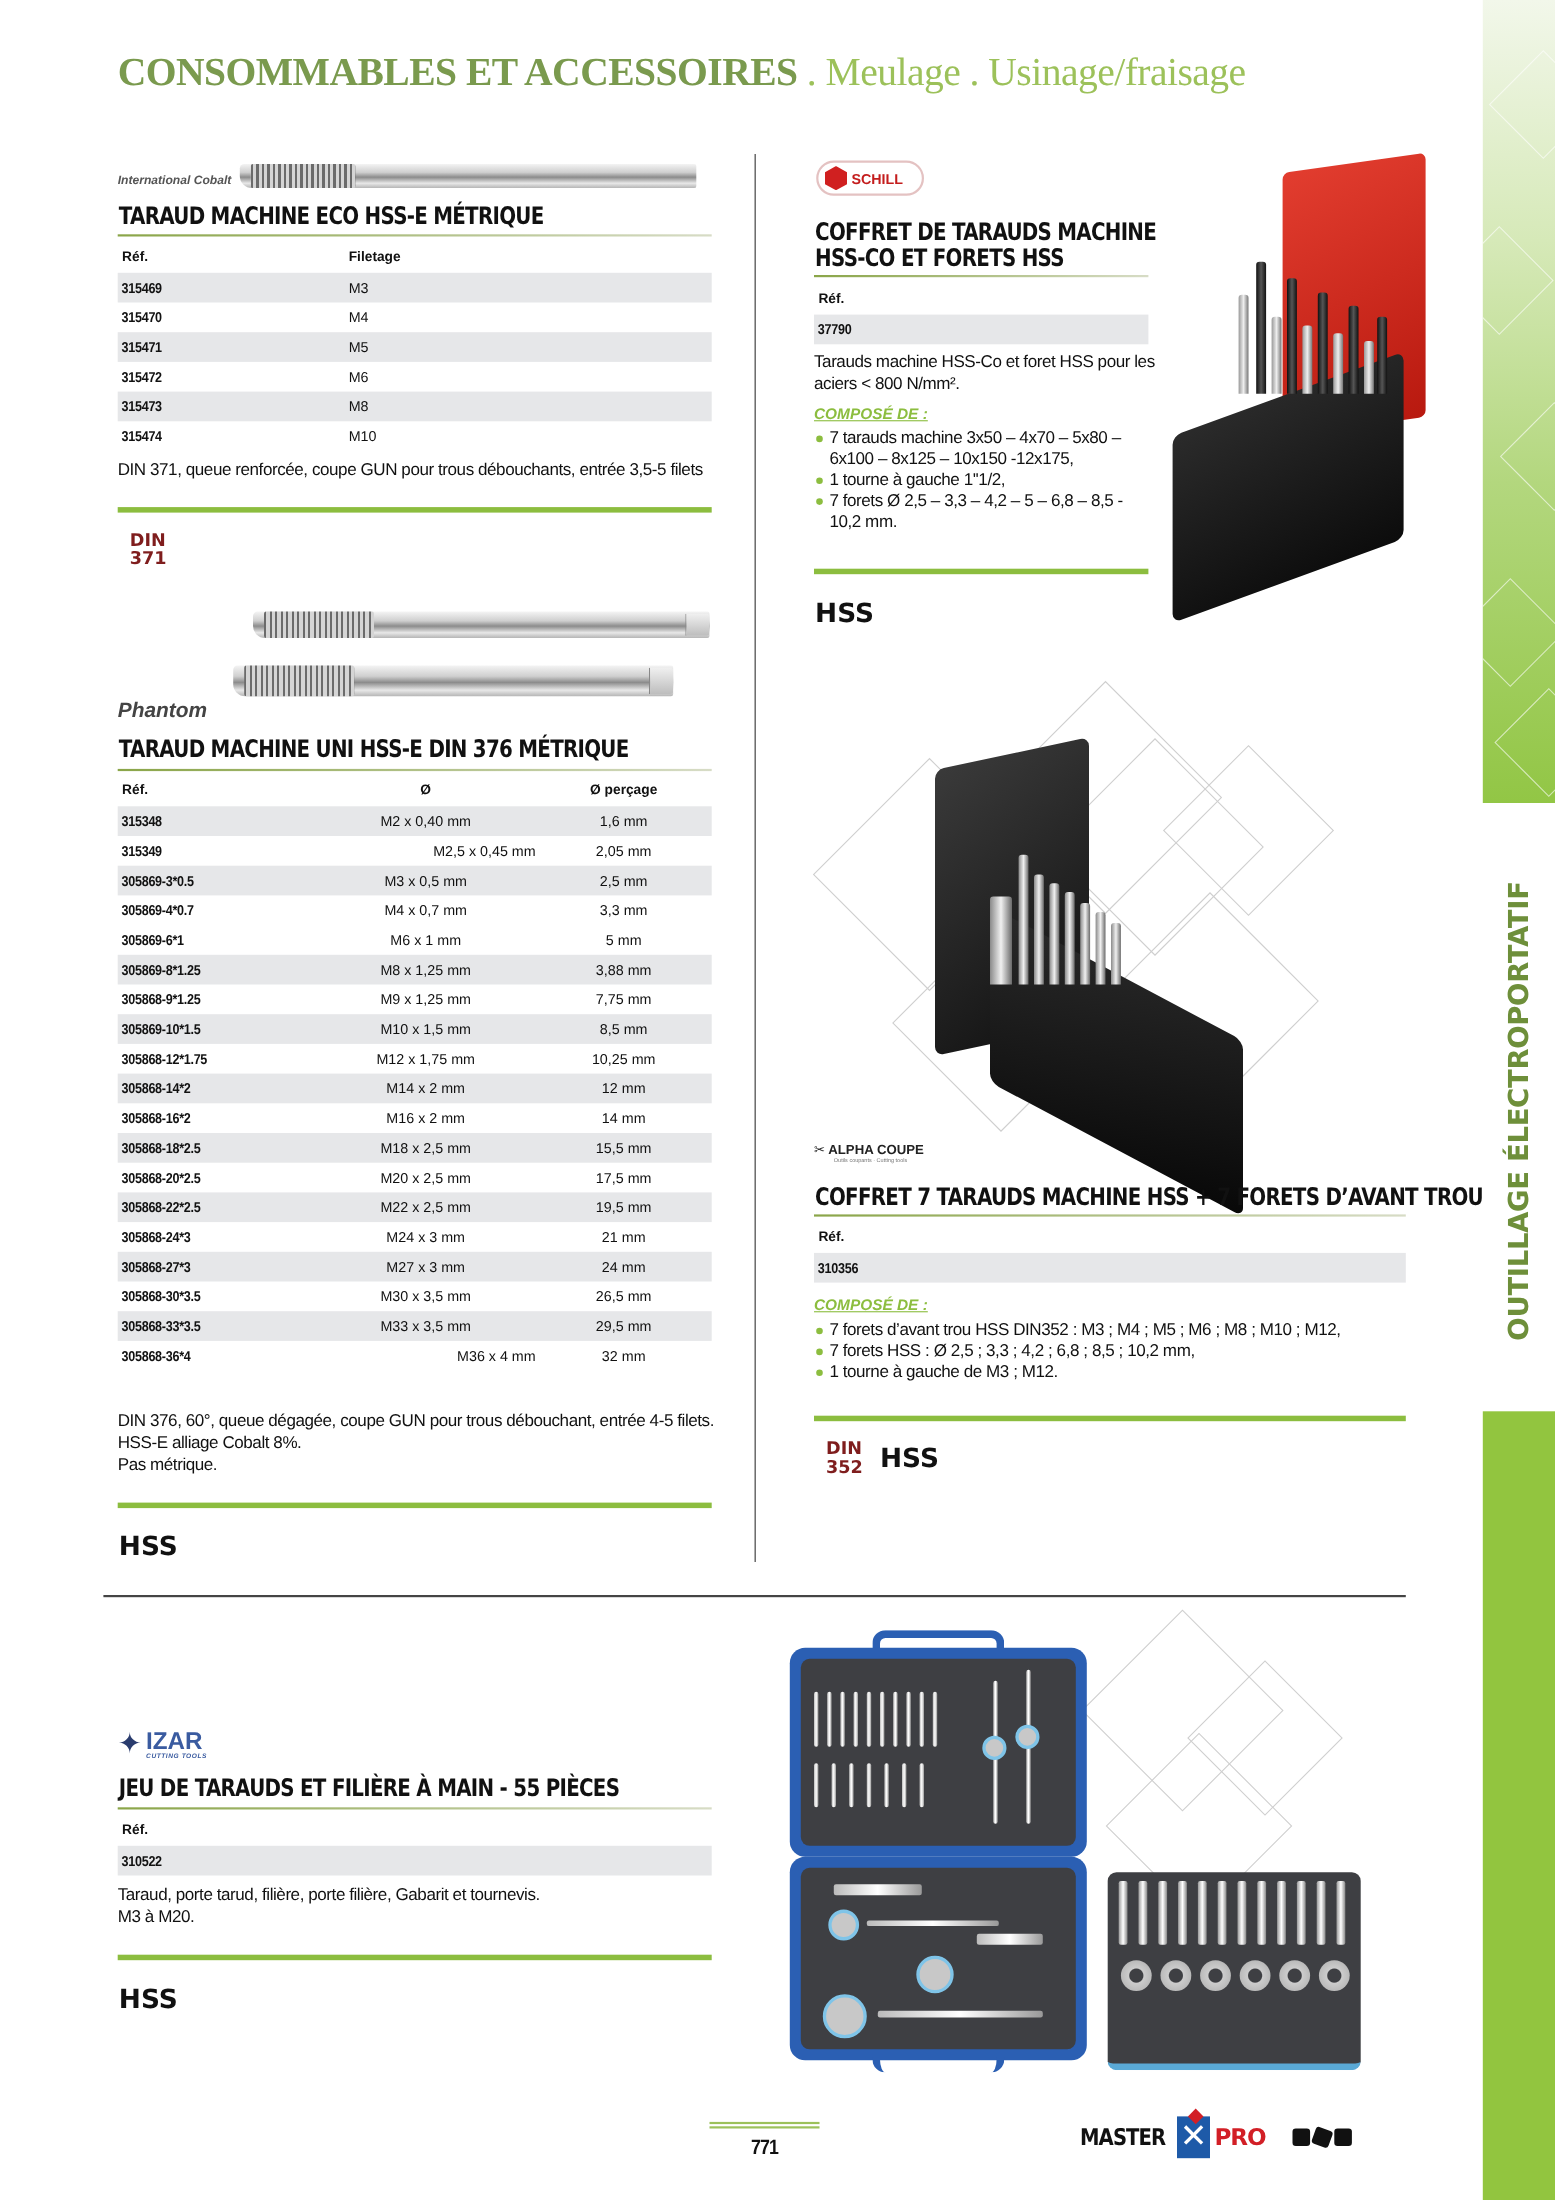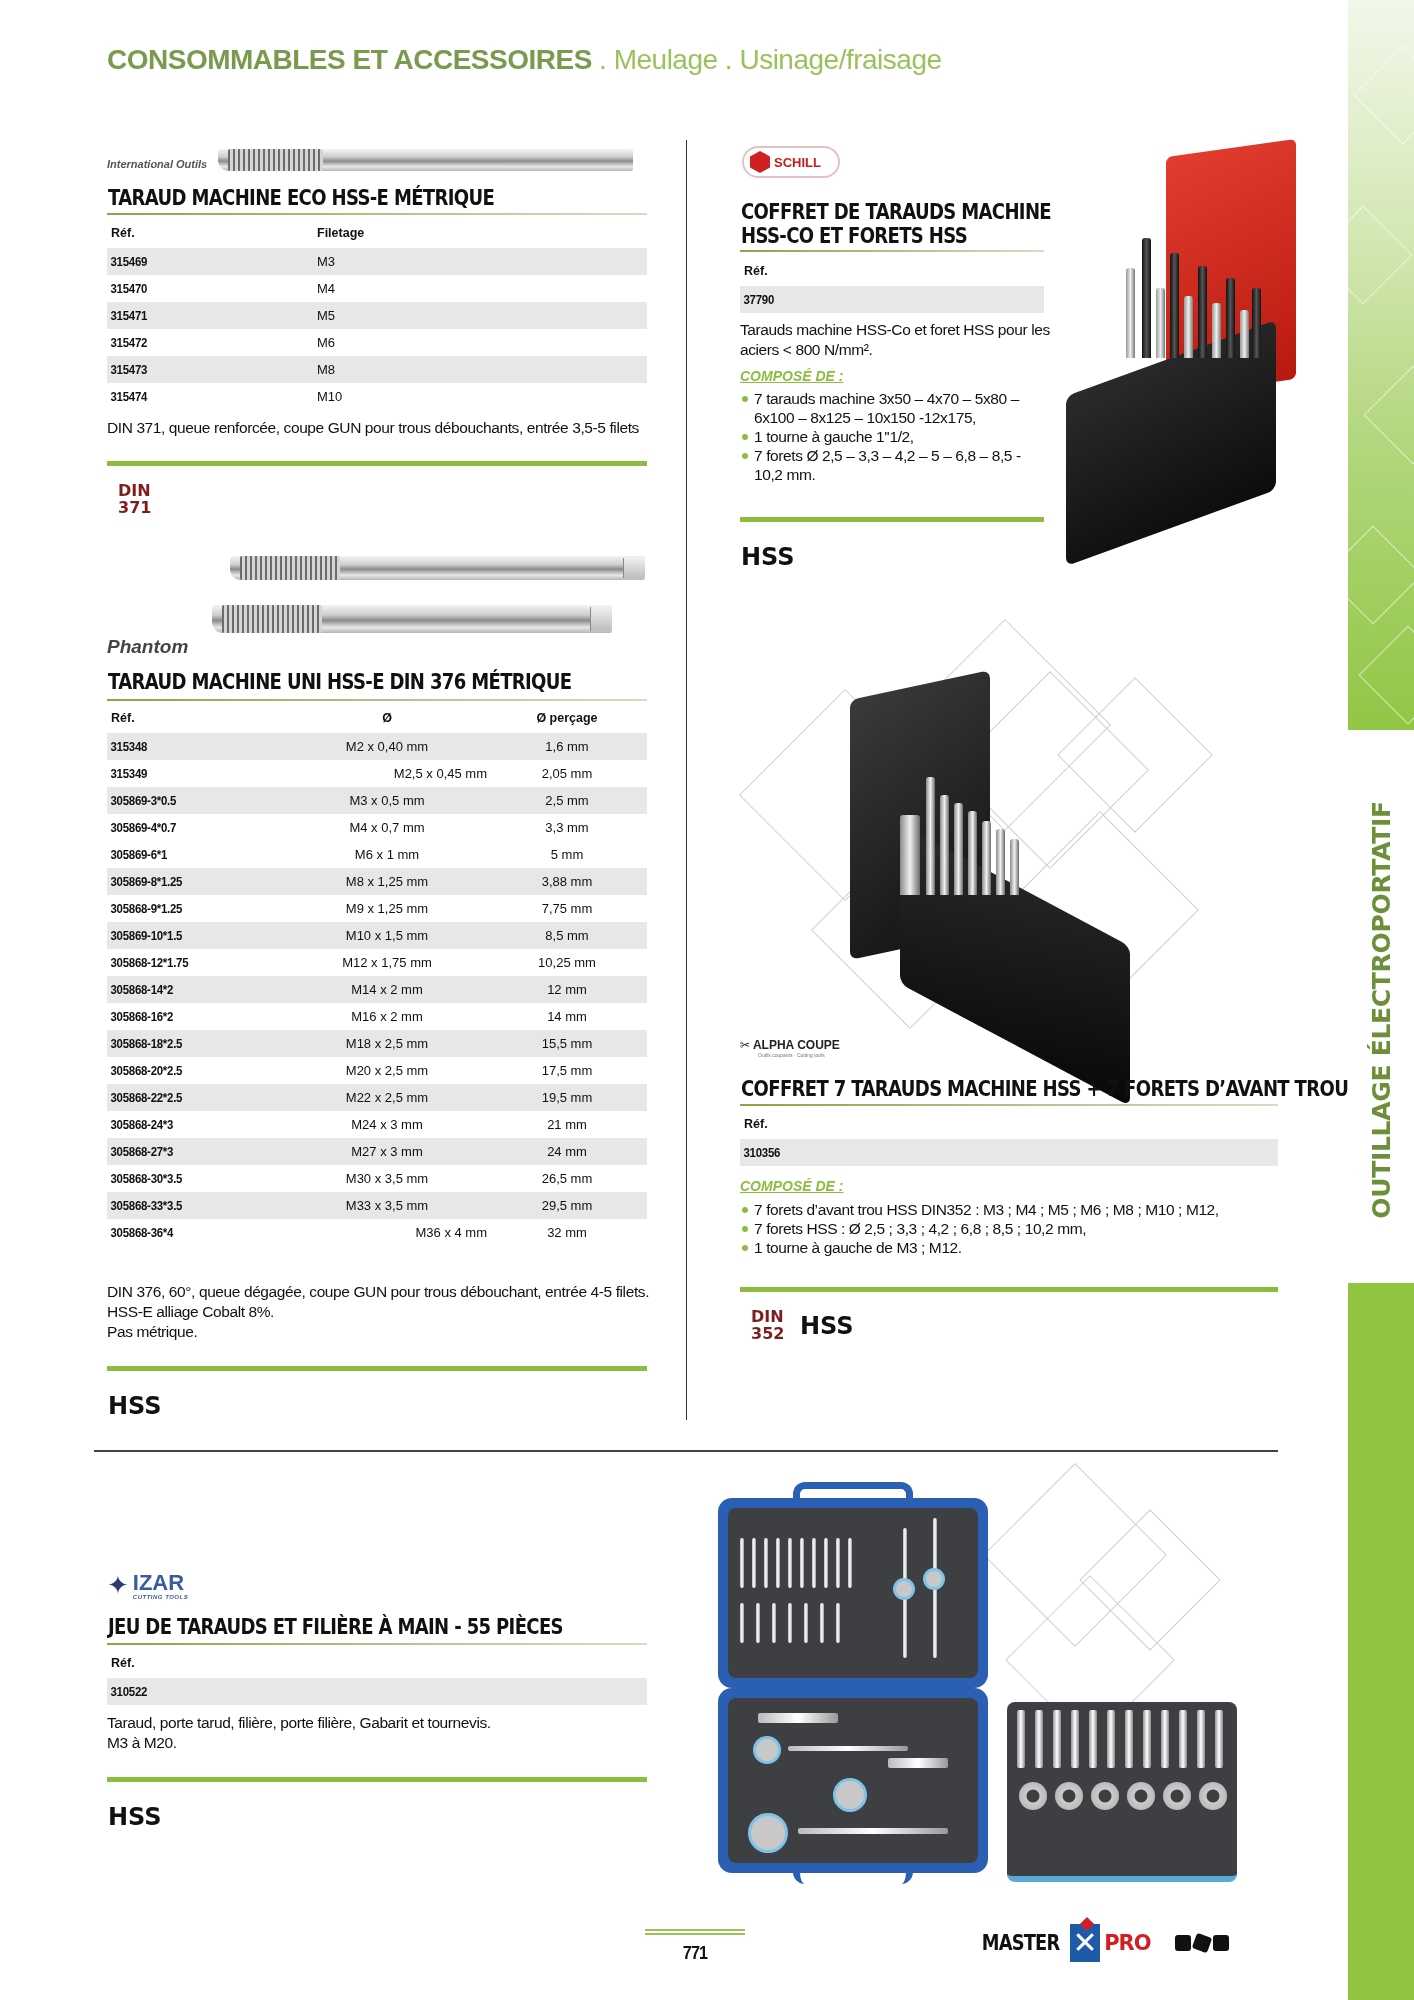--- a/index.html
+++ b/index.html
@@ -2,21 +2,21 @@
 <html><head>
 <meta charset="utf-8">
 <style>
   * { box-sizing: border-box; margin: 0; padding: 0; }
   html, body { width: 1414px; height: 2000px; background: #ffffff; overflow: hidden; }
   body { position: relative; font-family: "Liberation Sans", "DejaVu Sans", sans-serif; color: #111; }
 
   .abs { position: absolute; }
 
   
-  .page-header { left: 107px; top: 44px; font-size: 28px; white-space: nowrap; font-family: Liberation Sans, sans-serif; letter-spacing: -0.5px; }
+  .page-header { left: 107px; top: 44px; font-size: 36px; white-space: nowrap; font-family: Liberation Serif, serif; letter-spacing: -0.5px; }
   .page-header .main { color: #7a9a4e; font-weight: bold; }
   .page-header .sub { color: #9cc15a; }
 
   
   .side-band { left: 1348px; top: 0; width: 66px; height: 2000px; background: #ffffff; }
   .side-band .top { position: absolute; left: 0; top: 0; width: 66px; height: 730px;
     background: linear-gradient(180deg, #f2f7ea 0%, #d6e9b8 30%, #b3d77e 60%, #92c645 100%); overflow: hidden; }
   .side-band .top .diamond { position: absolute; width: 70px; height: 70px; border: 1px solid rgba(255,255,255,0.6); transform: rotate(45deg); }
   .side-band .bottom { position: absolute; left: 0; top: 1283px; width: 66px; height: 717px; background: #92c53f; }
   .side-label { position: absolute; left: 1348px; top: 830px; width: 66px; height: 360px; }
@@ -128,21 +128,21 @@
   </div>
   <div class="bottom"></div>
 </div>
 <div class="side-label">
   <span>OUTILLAGE ÉLECTROPORTATIF</span>
 </div>
 
 <div class="abs vdivider"></div>
 <div class="abs hdivider"></div>
 
-<div class="abs brand brand-intl">International Outils</div>
+<div class="abs brand brand-intl">International Cobalt</div>
 <div class="tap" style="left:218px;top:149px;width:415px;height:22px;">
   <div class="thread" style="width:95px;"></div>
 </div>
 
 <div class="abs ptitle" style="left:108px;top:186px;">TARAUD MACHINE ECO HSS-E MÉTRIQUE</div>
 <div class="abs title-rule" style="left:107px;top:213px;width:540px;"></div>
 
 <div class="abs tbl" style="left:107px;top:218px;width:540px;">
   <div class="hdr">
     <div class="c" style="width:270px;">Réf.</div>

